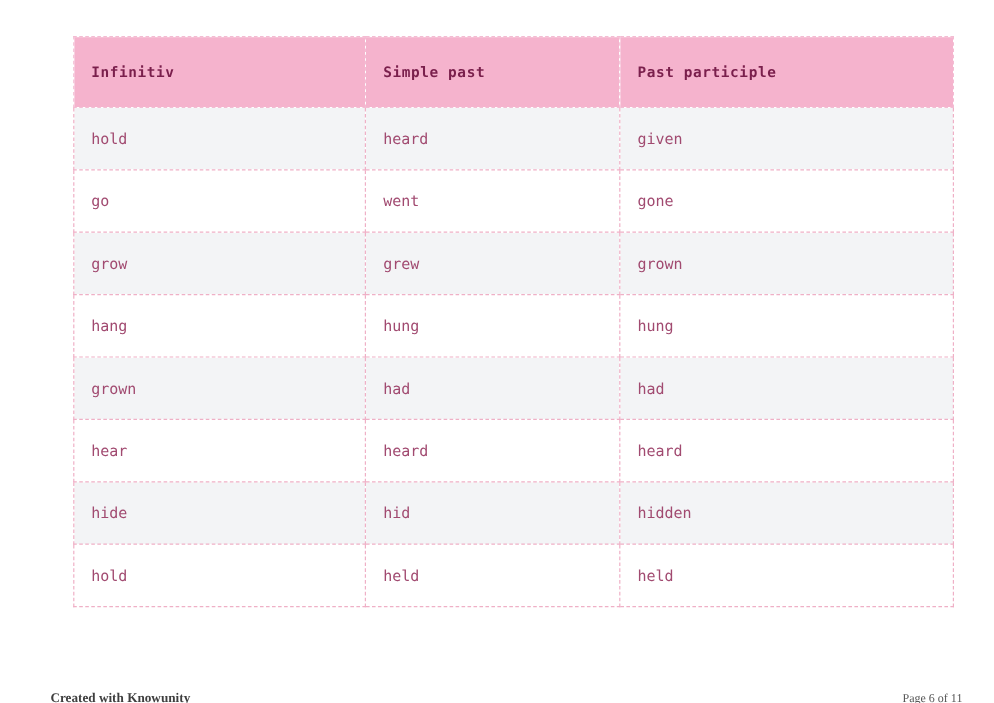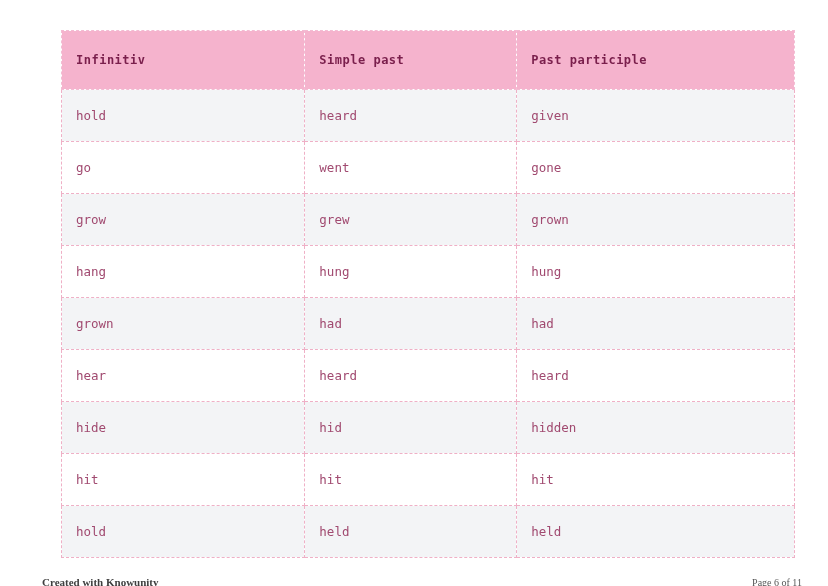--- a/index.html
+++ b/index.html
@@ -117,25 +117,20 @@
         <td>hear</td>
         <td>heard</td>
         <td>heard</td>
       </tr>
       <tr>
         <td>hide</td>
         <td>hid</td>
         <td>hidden</td>
       </tr>
       <tr>
-        <td>hit</td>
-        <td>hit</td>
-        <td>hit</td>
-      </tr>
-      <tr>
         <td>hold</td>
         <td>held</td>
         <td>held</td>
       </tr>
     </tbody>
   </table>
 
   <div class="footer-left">Created with Knowunity</div>
   <div class="footer-right">Page 6 of 11</div>
 

